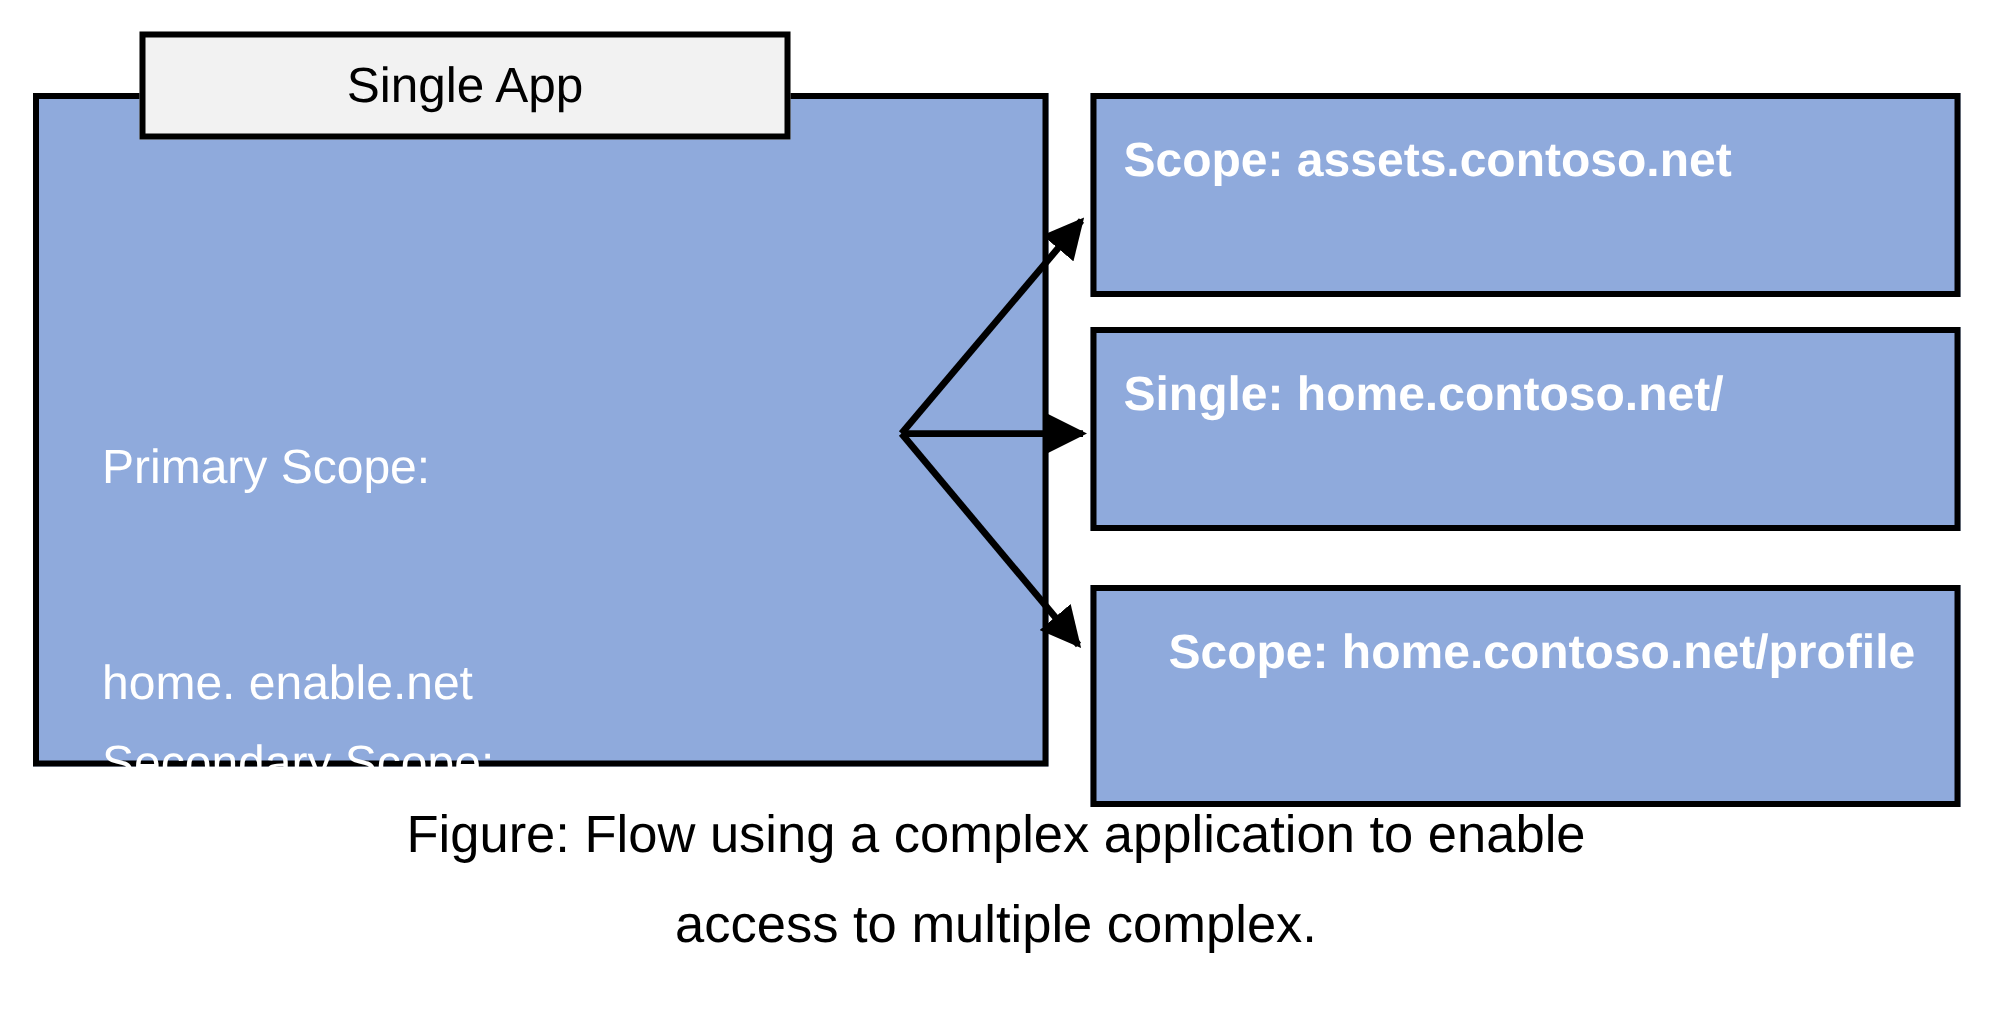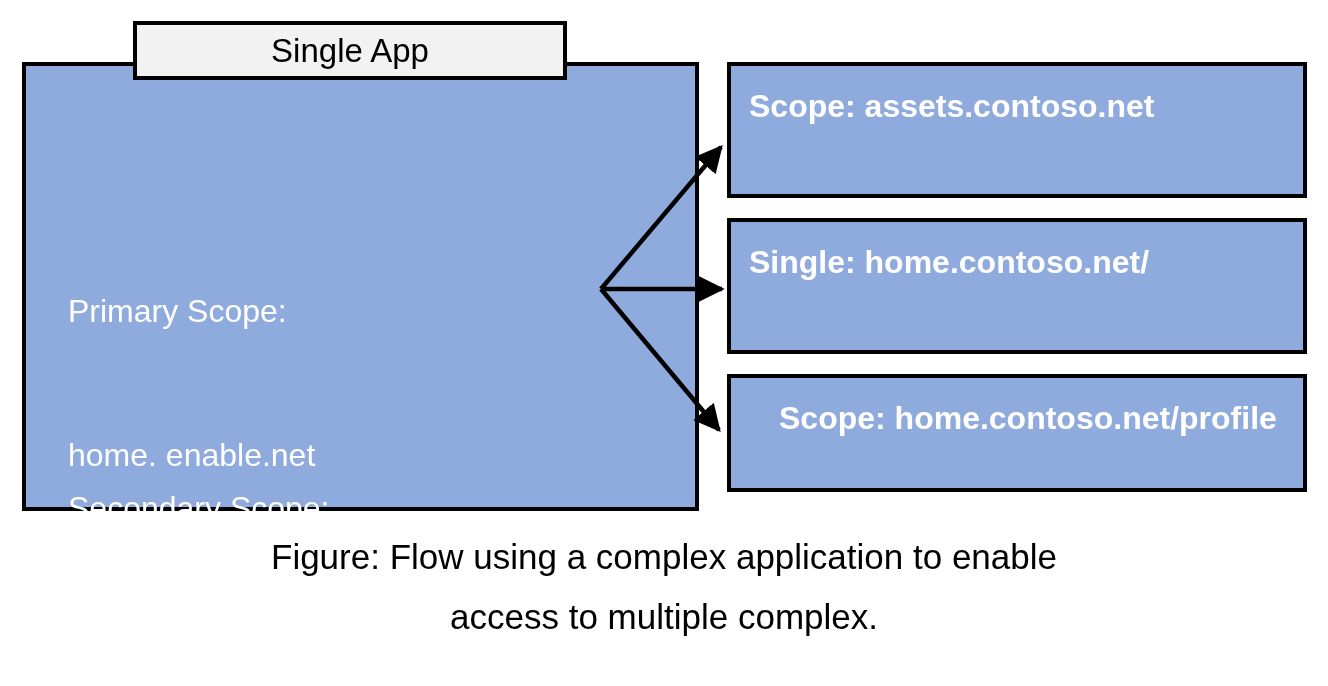--- a/index.html
+++ b/index.html
@@ -26,30 +26,29 @@
     top: 62px;
     width: 677px;
     height: 449px;
     z-index: 1;
   }
   .single-app-label {
     position: absolute;
     left: 93px;
     top: 21px;
     width: 434px;
-    height: 59px;
+    height: 72px;
     background: #F2F2F2;
     border: 4px solid #000000;
     z-index: 3;
     display: flex;
     align-items: center;
     justify-content: center;
     color: #000000;
     font-size: 33px;
-    margin-left: 40px;
   }
   .scope-text {
     position: absolute;
     color: #FFFFFF;
     font-size: 32px;
     line-height: 48px;
     white-space: pre;
   }
   .scope-text span { display: block; }
   .left-text-primary   { left: 42px; top: 125px; }
@@ -59,21 +58,21 @@
     width: 580px;
     padding: 17px 18px 0 18px;
     color: #FFFFFF;
     font-size: 32px;
     line-height: 46px;
     font-weight: bold;
   }
   .scope-box span { display: block; }
   .scope-box-1 { top: 62px;  height: 136px; }
   .scope-box-2 { top: 218px; height: 136px; }
-  .scope-box-3 { top: 374px; height: 118px; padding-left: 48px; }
+  .scope-box-3 { top: 390px; height: 148px; padding-left: 48px; }
   .arrow-layer {
     position: absolute;
     left: 0;
     top: 0;
     width: 1328px;
     height: 686px;
     z-index: 2;
     pointer-events: none;
   }
   .caption {

